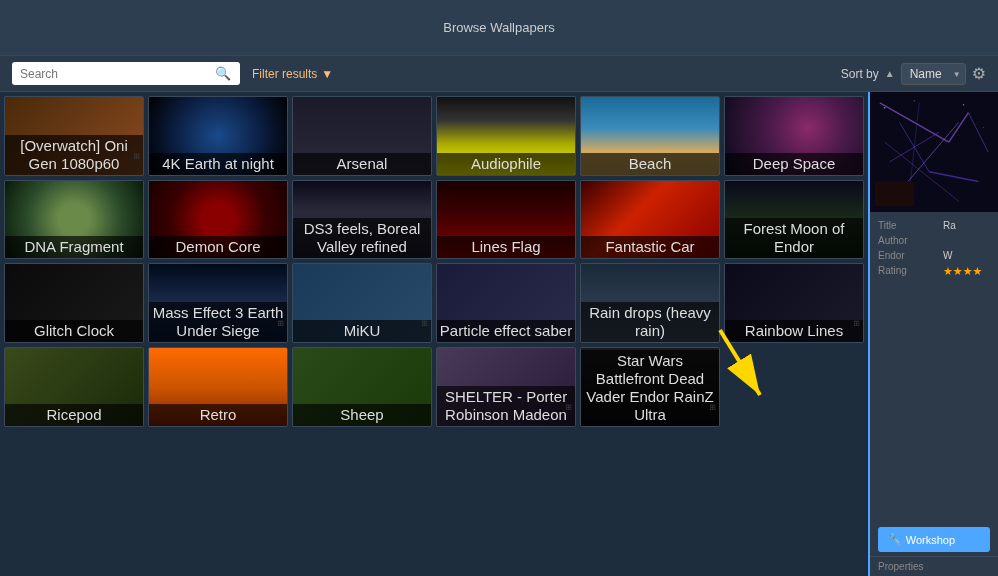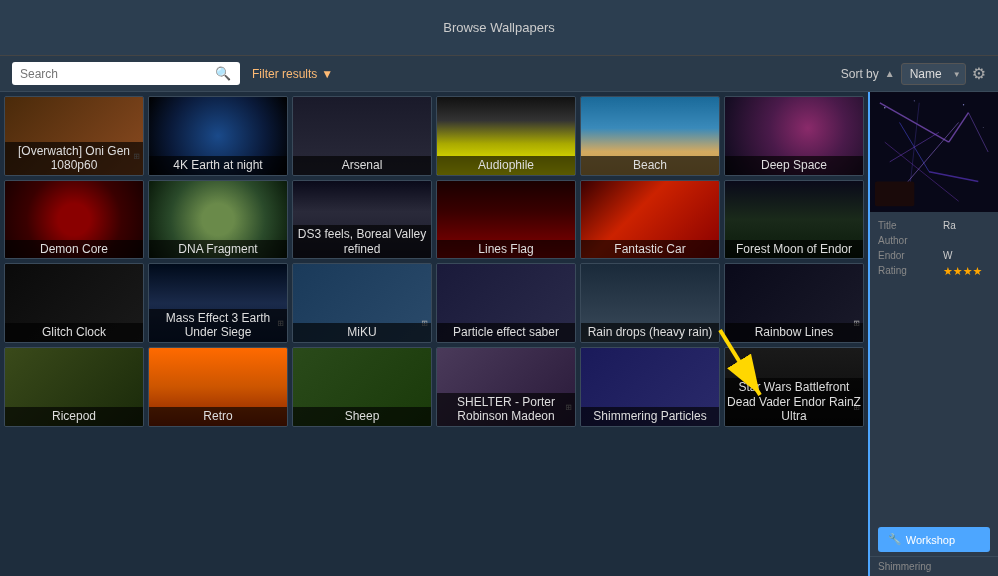--- a/index.html
+++ b/index.html
@@ -140,21 +140,21 @@
       overflow: hidden;
     }
 
     .wallpaper-label {
       position: absolute;
       bottom: 0;
       left: 0;
       right: 0;
       background: rgba(0,0,0,0.65);
       color: #ddd;
-      font-size: 12px;
+      font-size: 15px;
       text-align: center;
       padding: 2px 2px;
       line-height: 1.2;
     }
 
     .steam-icon {
       position: absolute;
       bottom: 14px;
       right: 3px;
       color: #aaa;
@@ -331,29 +331,29 @@
       <div class="wallpaper-label">Beach</div>
     </div>
   </div>
         <div class="wallpaper-item">
     <div class="wallpaper-thumb" style="background:radial-gradient(circle at 60% 40%,#8a2a6a,#4a1a4a 40%,#0a0a1a 100%)">
 
       <div class="wallpaper-label">Deep Space</div>
     </div>
   </div>
         <div class="wallpaper-item">
+    <div class="wallpaper-thumb" style="background:radial-gradient(circle at 50% 50%,#6a8a4a 20%,#2a4a2a 60%,#0a1a0a 100%)">
+
+      <div class="wallpaper-label">DNA Fragment</div>
+    </div>
+  </div>
+        <div class="wallpaper-item">
     <div class="wallpaper-thumb" style="background:radial-gradient(circle at 50% 50%,#8a0000 20%,#3a0000 60%,#1a0000 100%)">
 
       <div class="wallpaper-label">Demon Core</div>
-    </div>
-  </div>
-        <div class="wallpaper-item">
-    <div class="wallpaper-thumb" style="background:radial-gradient(circle at 50% 50%,#6a8a4a 20%,#2a4a2a 60%,#0a1a0a 100%)">
-
-      <div class="wallpaper-label">DNA Fragment</div>
     </div>
   </div>
         <div class="wallpaper-item">
     <div class="wallpaper-thumb" style="background:linear-gradient(180deg,#0a0a1a,#2a2a3a 40%,#1a1a2a 100%)">
 
       <div class="wallpaper-label">DS3 feels, Boreal Valley refined</div>
     </div>
   </div>
         <div class="wallpaper-item">
     <div class="wallpaper-thumb" style="background:linear-gradient(180deg,#1a0000,#3a0000 40%,#8a0000 100%)">
@@ -424,26 +424,20 @@
         <div class="wallpaper-item">
     <div class="wallpaper-thumb" style="background:linear-gradient(135deg,#2a4a1a,#1a3a0a)">
 
       <div class="wallpaper-label">Sheep</div>
     </div>
   </div>
         <div class="wallpaper-item">
     <div class="wallpaper-thumb" style="background:linear-gradient(135deg,#4a3a5a,#2a1a3a)">
       <span class="steam-icon">⊞</span>
       <div class="wallpaper-label">SHELTER - Porter Robinson Madeon</div>
-    </div>
-  </div>
-        <div class="wallpaper-item">
-    <div class="wallpaper-thumb" style="background:linear-gradient(135deg,#1a1a5a,#2a2a6a)">
-
-      <div class="wallpaper-label">Shimmering Particles</div>
     </div>
   </div>
         <div class="wallpaper-item">
     <div class="wallpaper-thumb" style="background:linear-gradient(180deg,#1a1a1a,#0a0a0a)">
       <span class="steam-icon">⊞</span>
       <div class="wallpaper-label">Star Wars Battlefront Dead Vader Endor RainZ Ultra</div>
     </div>
   </div>
       </div>
   </div>
@@ -491,21 +485,21 @@
         <span class="info-label">Rating</span>
         <span class="info-value star-rating">★★★★</span>
       </div>
     </div>
 
     <button class="workshop-btn">
       <span>🔧</span>
       <span>Workshop</span>
     </button>
 
-    <div class="properties-label">Shimmering</div>
+    <div class="properties-label">Properties</div>
   </div>
 </div>
 
 <svg style="position:fixed;pointer-events:none;z-index:100;left:0;top:0;width:998px;height:576px;" xmlns="http://www.w3.org/2000/svg">
   <defs>
     <marker id="arrowhead" markerWidth="10" markerHeight="7" refX="10" refY="3.5" orient="auto">
       <polygon points="0 0, 10 3.5, 0 7" fill="#FFD700"></polygon>
     </marker>
   </defs>
   <line x1="720" y1="330" x2="760" y2="395" stroke="#FFD700" stroke-width="4" marker-end="url(#arrowhead)"></line>

